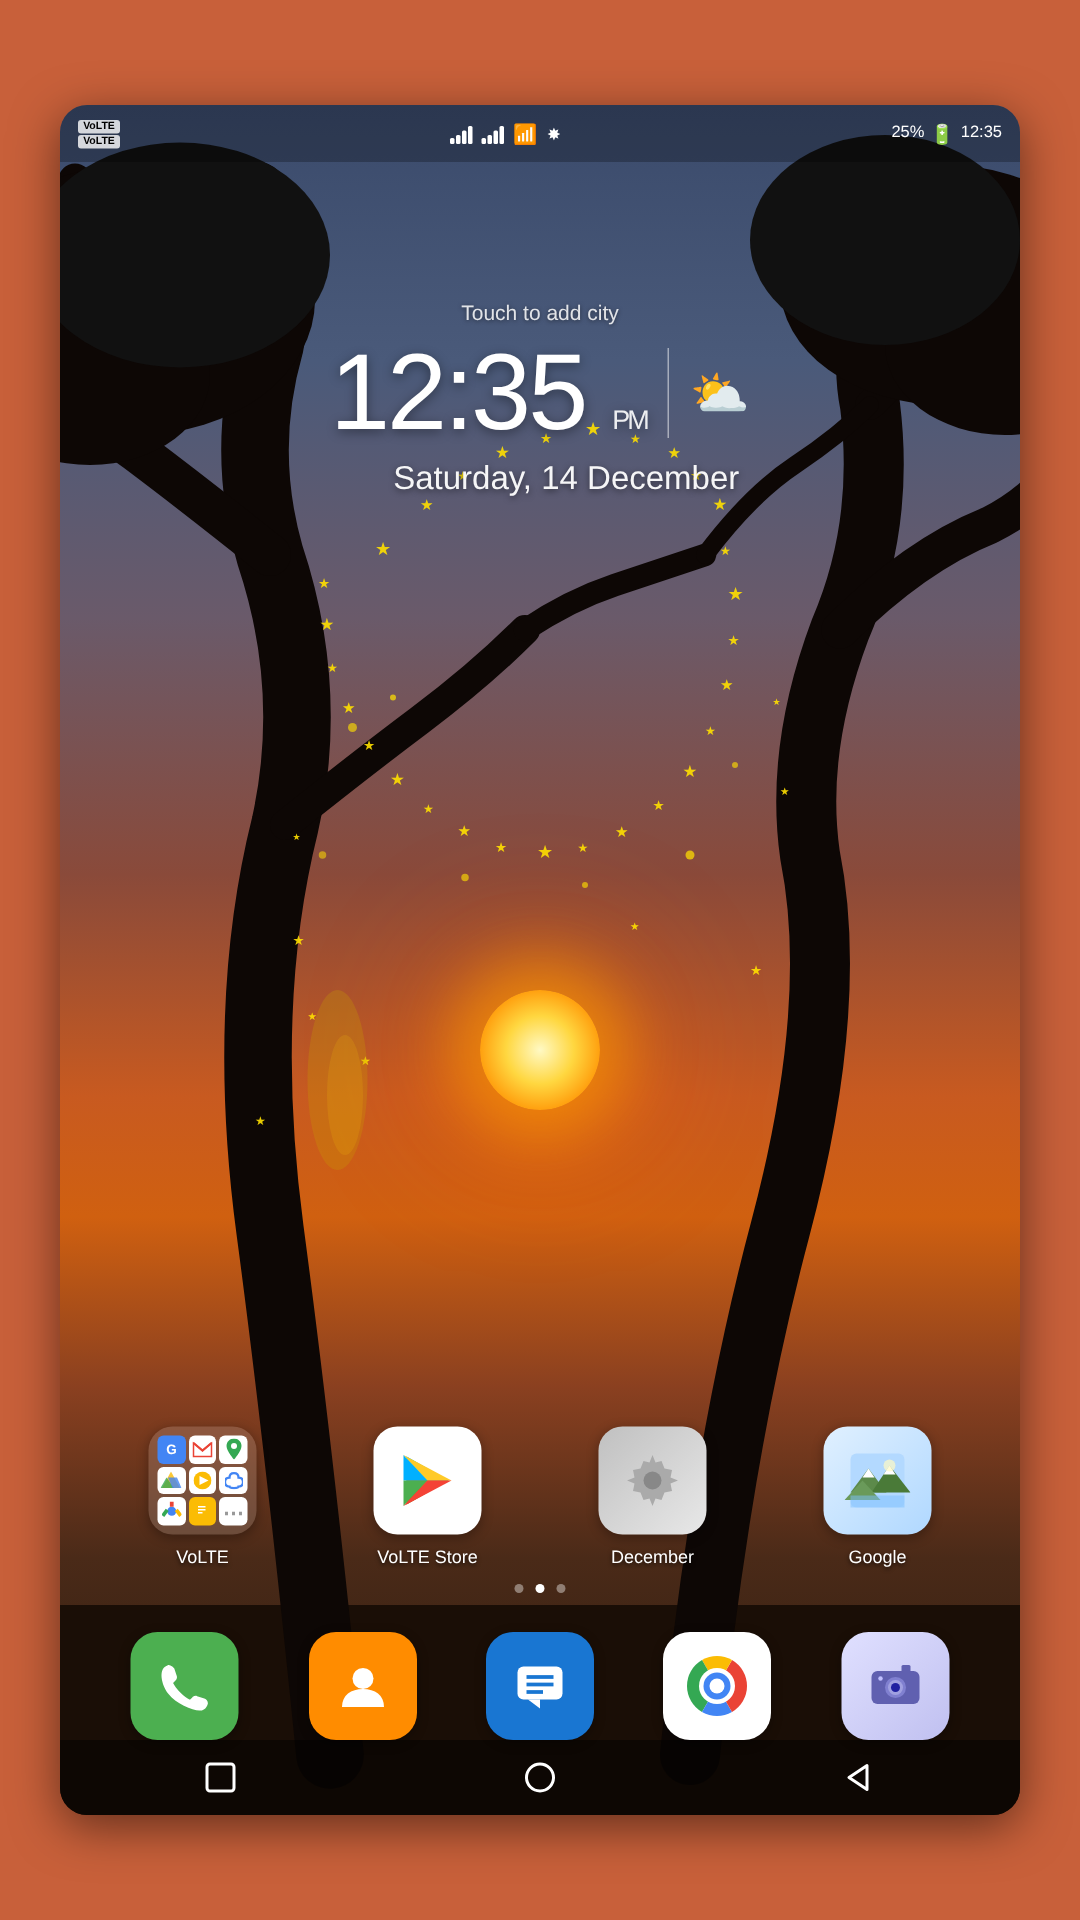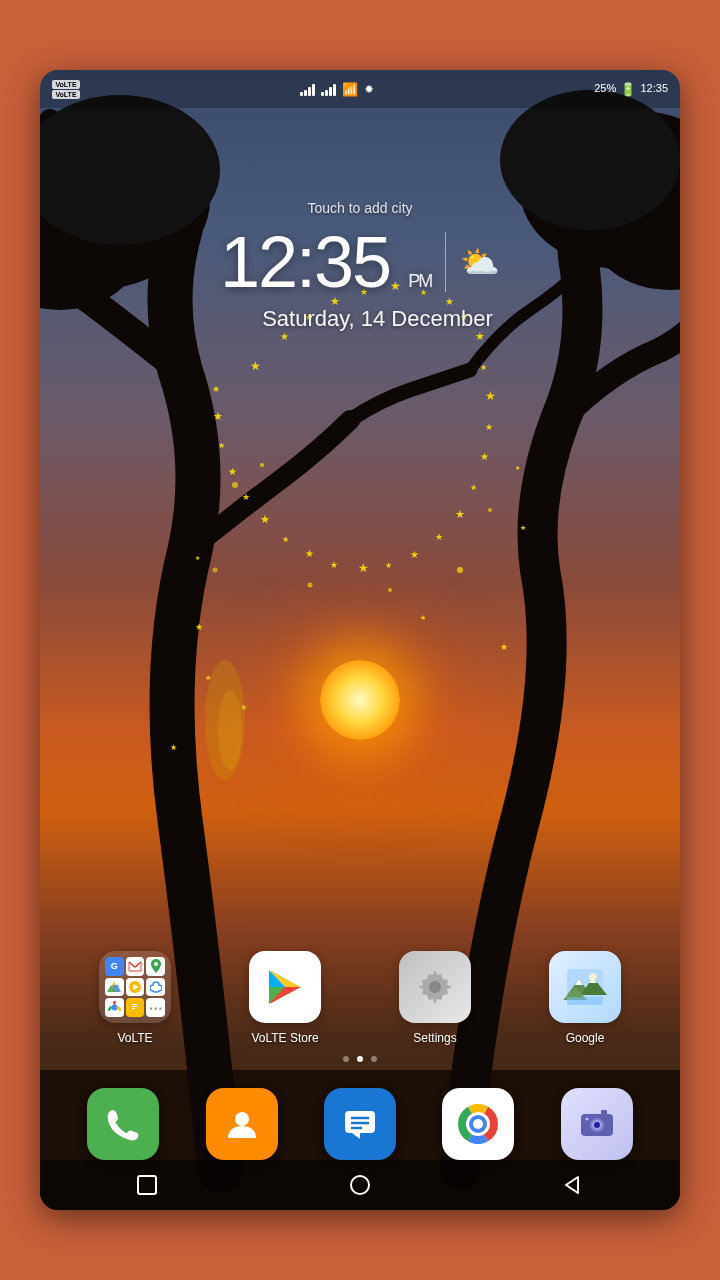--- a/index.html
+++ b/index.html
@@ -573,21 +573,21 @@
       </div>
 
       <div class="app-item">
         <div class="app-icon settings-bg">
           <svg width="44" height="44" viewBox="0 0 44 44">
             <circle cx="22" cy="22" r="7" fill="#888"></circle>
             <path d="M22,5 L24,10 L28,9 L30,14 L35,15 L34,20 L39,22 L34,24 L35,29 L30,30 L28,35 L24,34 L22,39 L20,34 L16,35 L14,30 L9,29 L10,24 L5,22 L10,20 L9,15 L14,14 L16,9 L20,10 Z" fill="#aaa" stroke="none"></path>
             <circle cx="22" cy="22" r="6" fill="#888"></circle>
           </svg>
         </div>
-        <span class="app-label">Settings</span>
+        <span class="app-label">December</span>
       </div>
 
       <div class="app-item">
         <div class="app-icon gallery-bg">
           <svg width="44" height="44" viewBox="0 0 44 44">
 
             <rect x="4" y="4" width="36" height="36" rx="4" fill="#b3d9ff"></rect>
 
             <polygon points="4,30 16,14 28,30" fill="#5c8a4a"></polygon>
             <polygon points="18,30 30,12 44,30" fill="#4a7a38"></polygon>

